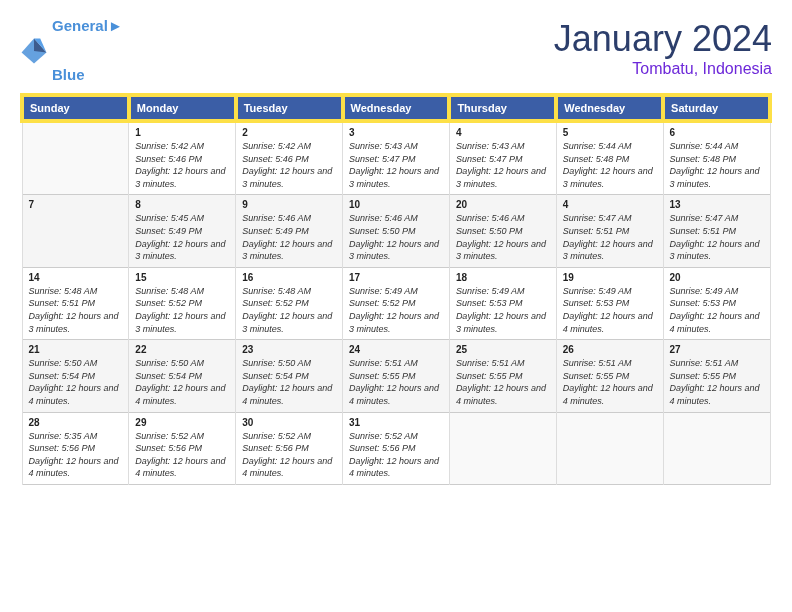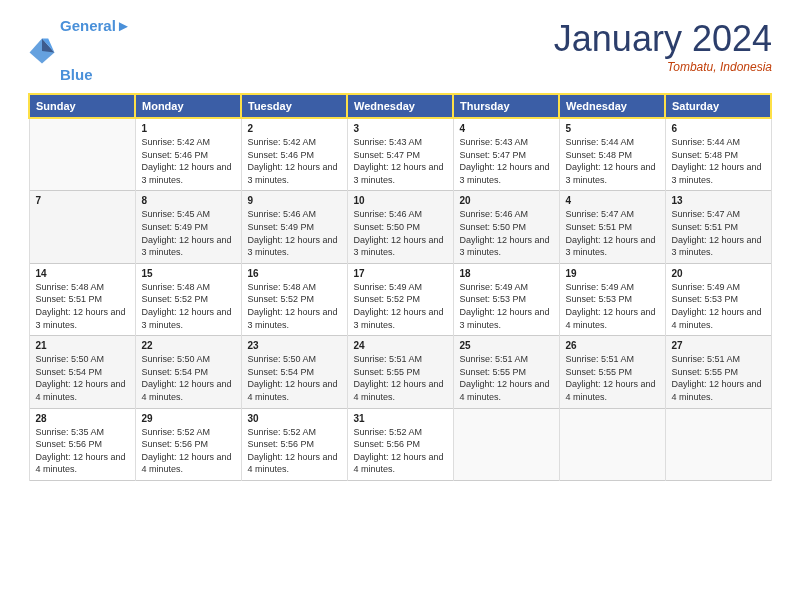--- a/index.html
+++ b/index.html
@@ -6,21 +6,21 @@
     body {
       font-family: Arial, sans-serif;
       background: #fff;
       width: 792px;
       height: 612px;
       overflow: hidden;
     }
     .page {
       width: 792px;
       height: 612px;
-      padding: 18px 20px 10px 28px;
+      padding: 18px 20px 10px 20px;
       background: #fff;
     }
     .header {
       display: flex;
       justify-content: space-between;
       align-items: flex-start;
       margin-bottom: 10px;
     }
     .logo {
       display: flex;
@@ -42,39 +42,38 @@
     }
     .title-block {
       text-align: right;
     }
     .month-title {
       font-size: 36px;
       color: #2c3e6b;
       font-weight: normal;
     }
     .location {
-      font-size: 12px;
-      color: #c2410c;
-      font-style: italic;
+      font-size: 16px;
+      color: #6d28d9;
     }
     table {
       width: 100%;
       border-collapse: collapse;
       font-size: 9.5px;
     }
     thead tr {
       background: #3b5ea6;
       color: #fff;
     }
     thead th {
       padding: 5px 6px;
       text-align: left;
       font-size: 11px;
       font-weight: bold;
-      border: 2px solid #fde047;
+      border: 4px solid #fde047;
     }
     tbody tr {
       border-bottom: 1px solid #ccc;
     }
     tbody tr:nth-child(odd) {
       background: #fff;
     }
     tbody tr:nth-child(even) {
       background: #f5f5f5;
     }
@@ -90,20 +89,21 @@
       font-weight: bold;
       font-size: 10px;
       color: #222;
       display: block;
       margin-bottom: 2px;
     }
     .day-info {
       color: #333;
       font-size: 9px;
       line-height: 1.4;
+      font-style: italic;
     }
     .empty-cell {
       background: #f9f9f9;
     }
   </style>
 </head>
 <body>
 
 <div class="page">
   <div class="header">

